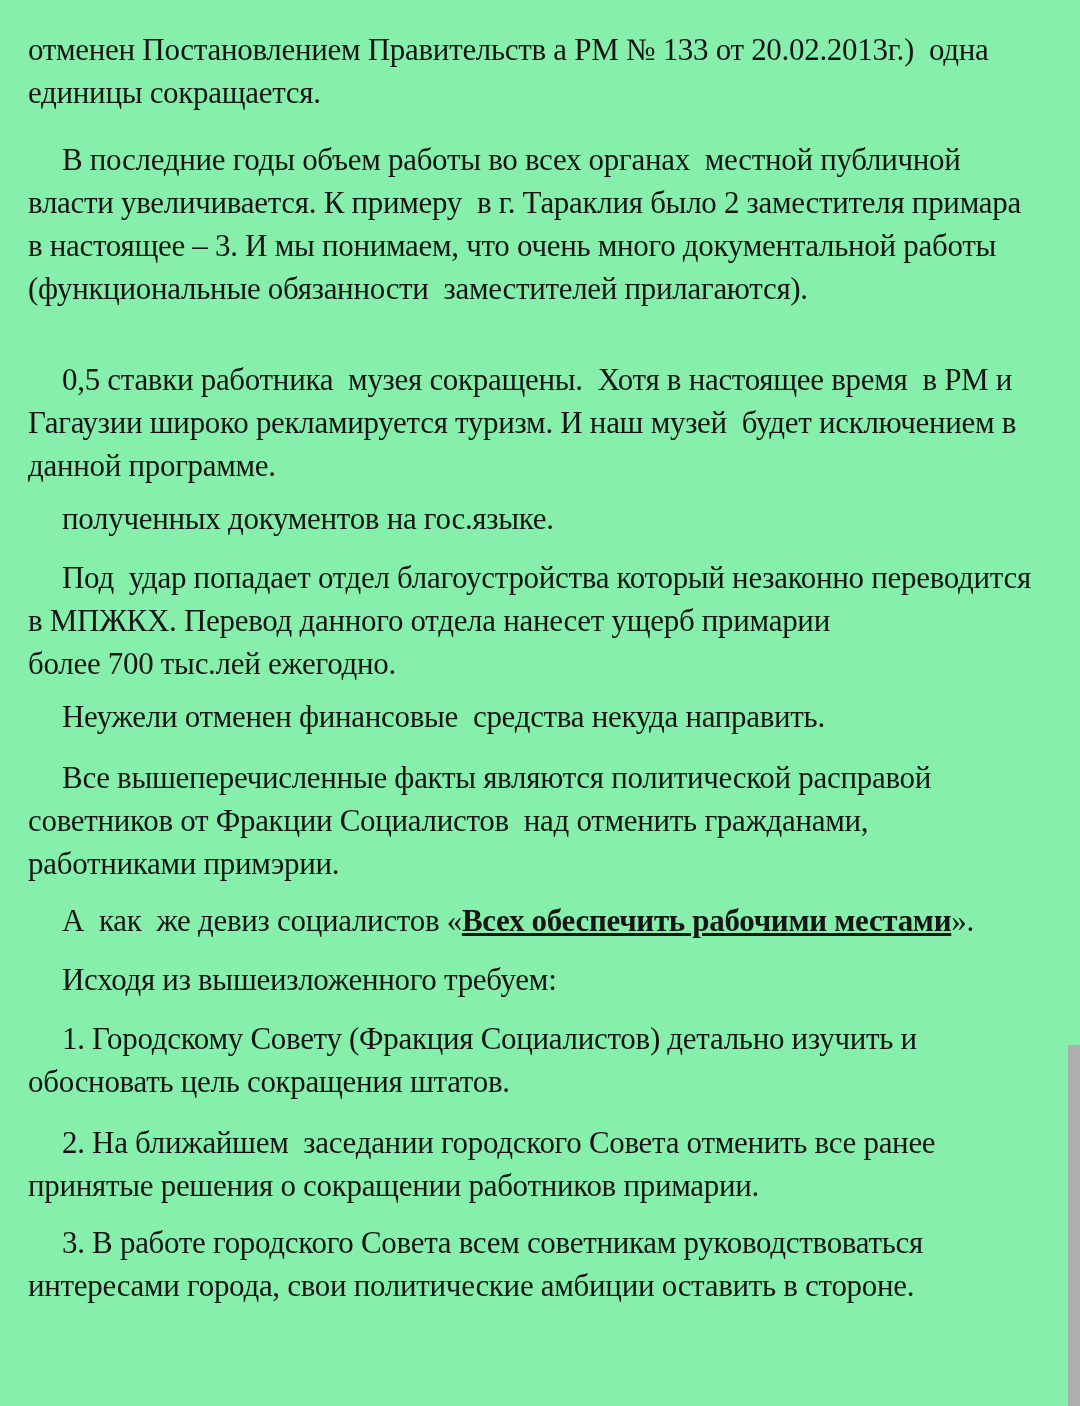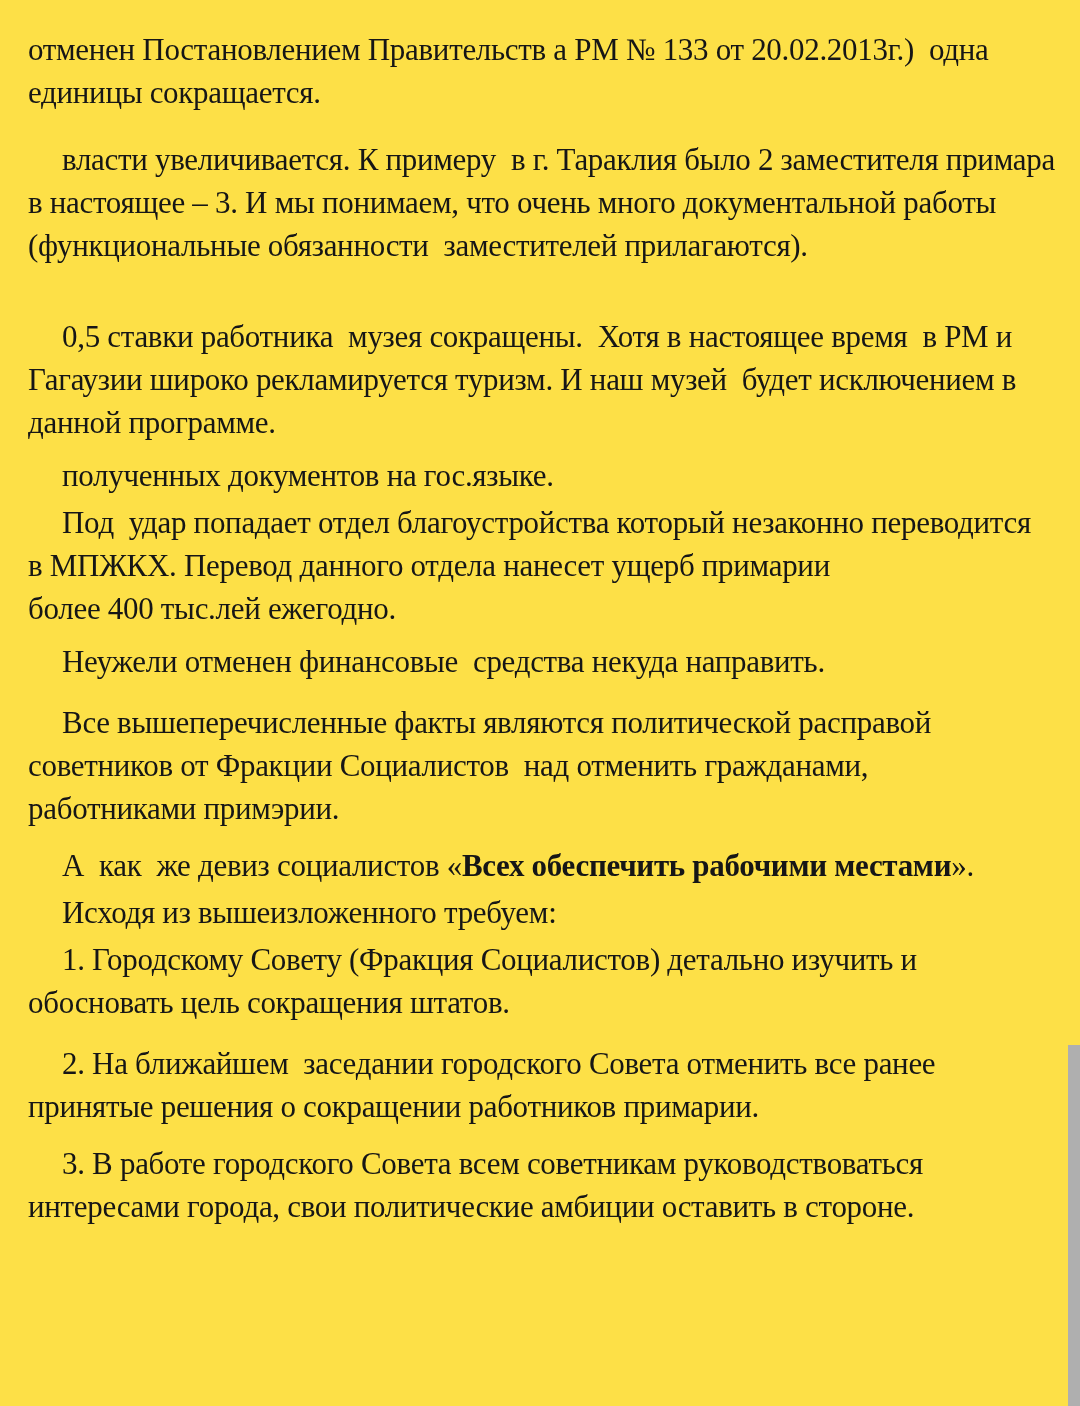--- a/index.html
+++ b/index.html
@@ -1,79 +1,80 @@
 <!DOCTYPE html>
 <html><head>
 <meta charset="utf-8">
 <style>
   html, body { margin: 0; padding: 0; background: #ffffff; }
   .page {
     position: relative;
     width: 1080px;
     height: 1406px;
     box-sizing: border-box;
-    background: #fde047;
+    background: #86efac;
     color: #161616;
     font-family: "Liberation Serif", serif;
     font-size: 31px;
     line-height: 43px;
     letter-spacing: -0.3px;
     padding: 28px 20px 0 28px;
     overflow: hidden;
   }
   .para { margin: 0; }
   .line { display: block; white-space: pre; }
   .ind > .line:first-child { text-indent: 34px; }
   .mt0  { margin-top: 0; }
   .mt10 { margin-top: 10px; }
   .mt14 { margin-top: 14px; }
-  .mt16 { margin-top: 4px; }
+  .mt16 { margin-top: 16px; }
   .mt18 { margin-top: 18px; }
   .mt24 { margin-top: 24px; }
   .mt68 { margin-top: 48px; }
-  b { font-weight: bold; }
+  b { font-weight: bold; text-decoration: underline; }
   .scrollbar {
     position: absolute;
     top: 1045px;
     right: 0;
     width: 12px;
     height: 361px;
     background: #afafaf;
   }
 </style>
 </head>
 <body>
 
 <div class="page">
 
   <div class="para mt0">
     <span class="line">отменен Постановлением Правительств а РМ № 133 от 20.02.2013г.)  одна</span>
     <span class="line">единицы сокращается.</span>
   </div>
 
   <div class="para ind mt24">
+    <span class="line">В последние годы объем работы во всех органах  местной публичной</span>
     <span class="line">власти увеличивается. К примеру  в г. Тараклия было 2 заместителя примара</span>
     <span class="line">в настоящее – 3. И мы понимаем, что очень много документальной работы</span>
     <span class="line">(функциональные обязанности  заместителей прилагаются).</span>
   </div>
 
   <div class="para ind mt68">
     <span class="line">0,5 ставки работника  музея сокращены.  Хотя в настоящее время  в РМ и</span>
     <span class="line">Гагаузии широко рекламируется туризм. И наш музей  будет исключением в</span>
     <span class="line">данной программе.</span>
   </div>
 
   <div class="para ind mt10">
     <span class="line">полученных документов на гос.языке.</span>
   </div>
 
   <div class="para ind mt16">
     <span class="line">Под  удар попадает отдел благоустройства который незаконно переводится</span>
     <span class="line">в МПЖКХ. Перевод данного отдела нанесет ущерб примарии</span>
-    <span class="line">более 400 тыс.лей ежегодно.</span>
+    <span class="line">более 700 тыс.лей ежегодно.</span>
   </div>
 
   <div class="para ind mt10">
     <span class="line">Неужели отменен финансовые  средства некуда направить.</span>
   </div>
 
   <div class="para ind mt18">
     <span class="line">Все вышеперечисленные факты являются политической расправой</span>
     <span class="line">советников от Фракции Социалистов  над отменить гражданами,</span>
     <span class="line">работниками примэрии.</span>

